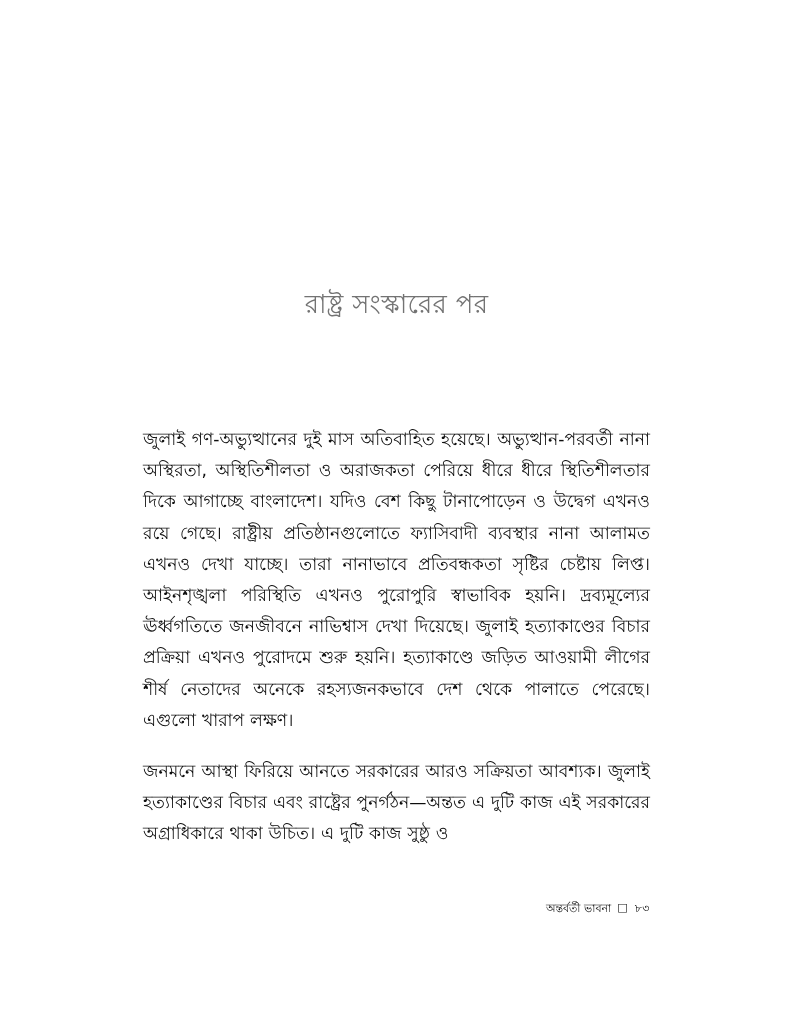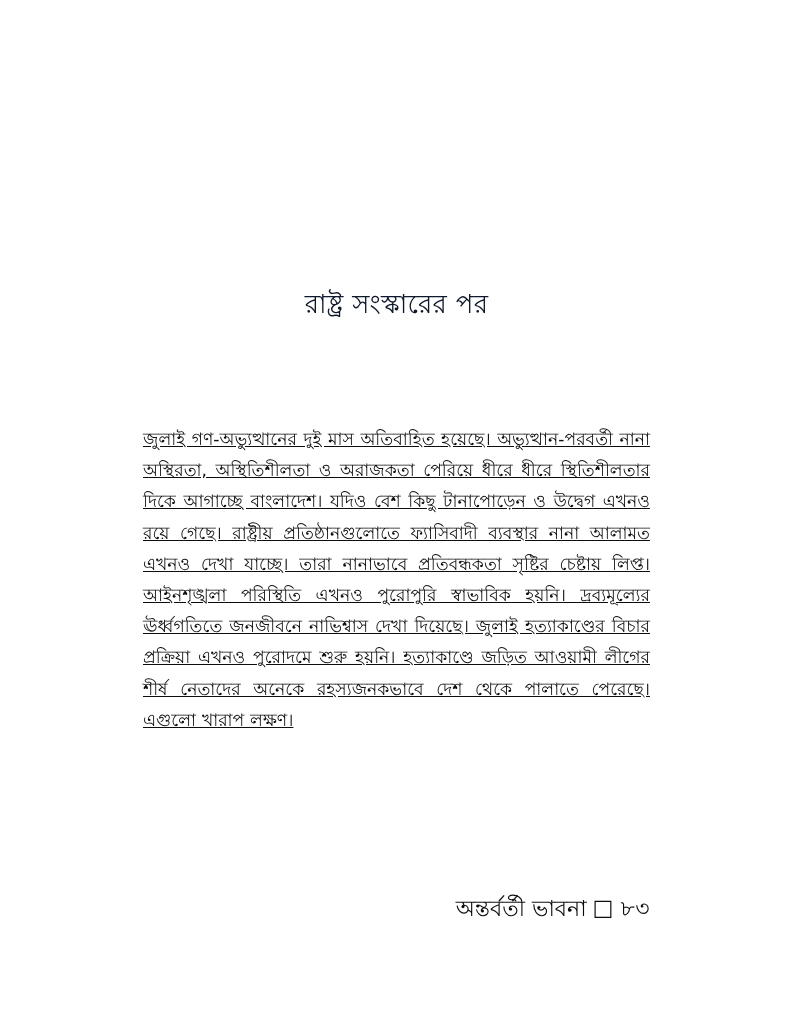--- a/index.html
+++ b/index.html
@@ -34,21 +34,21 @@
   .chapter-title {
     position: absolute;
     left: 0;
     top: 262px;
     width: 507px;
     text-align: center;
     font-size: 26px;
     font-weight: 400;
     line-height: 50px;
     letter-spacing: 0.3px;
-    color: #0f172a;
+    color: #737373;
   }
   .chapter-title .title-line {
     display: block;
     white-space: nowrap;
   }
 
   
   .body-block {
     position: absolute;
     left: 0;
@@ -57,38 +57,37 @@
   }
   .para {
     margin: 0;
     font-size: 17.2px;
     line-height: 31.2px;
     text-align: justify;
     text-justify: inter-word;
     word-spacing: 0.4px;
     color: #0d0d0d;
     hyphens: none;
-    text-decoration: underline;
   }
   .para + .para {
     margin-top: 20px;
   }
   
   .para:last-child {
     text-align-last: left;
   }
 
   
   .page-footer {
     position: absolute;
     left: 143px;
     top: 898px;
     width: 507px;
     text-align: right;
-    font-size: 22px;
+    font-size: 11px;
     line-height: 22px;
     color: #0d0d0d;
     white-space: nowrap;
   }
   .page-footer .footer-sep {
     display: inline-block;
     margin: 0 7px 0 6px;
     position: relative;
     top: -1px;
   }
@@ -102,20 +101,21 @@
 <div class="page">
 
   <div class="content">
 
     <h1 class="chapter-title">
       <span class="title-line">রাষ্ট্র সংস্কারের পর</span>
     </h1>
 
     <div class="body-block">
       <p class="para">জুলাই গণ-অভ্যুত্থানের দুই মাস অতিবাহিত হয়েছে। অভ্যুত্থান-পরবর্তী নানা অস্থিরতা, অস্থিতিশীলতা ও অরাজকতা পেরিয়ে ধীরে ধীরে স্থিতিশীলতার দিকে আগাচ্ছে বাংলাদেশ। যদিও বেশ কিছু টানাপোড়েন ও উদ্বেগ এখনও রয়ে গেছে। রাষ্ট্রীয় প্রতিষ্ঠানগুলোতে ফ্যাসিবাদী ব্যবস্থার নানা আলামত এখনও দেখা যাচ্ছে। তারা নানাভাবে প্রতিবন্ধকতা সৃষ্টির চেষ্টায় লিপ্ত। আইনশৃঙ্খলা পরিস্থিতি এখনও পুরোপুরি স্বাভাবিক হয়নি। দ্রব্যমূল্যের ঊর্ধ্বগতিতে জনজীবনে নাভিশ্বাস দেখা দিয়েছে। জুলাই হত্যাকাণ্ডের বিচার প্রক্রিয়া এখনও পুরোদমে শুরু হয়নি। হত্যাকাণ্ডে জড়িত আওয়ামী লীগের শীর্ষ নেতাদের অনেকে রহস্যজনকভাবে দেশ থেকে পালাতে পেরেছে। এগুলো খারাপ লক্ষণ।</p>
+      <p class="para">জনমনে আস্থা ফিরিয়ে আনতে সরকারের আরও সক্রিয়তা আবশ্যক। জুলাই হত্যাকাণ্ডের বিচার এবং রাষ্ট্রের পুনর্গঠন—অন্তত এ দুটি কাজ এই সরকারের অগ্রাধিকারে থাকা উচিত। এ দুটি কাজ সুষ্ঠু ও</p>
     </div>
 
   </div>
 
   <div class="page-footer">
     <span class="footer-title">অন্তর্বর্তী ভাবনা</span><span class="footer-sep">□</span><span class="footer-number">৮৩</span>
   </div>
 
 </div>
 

